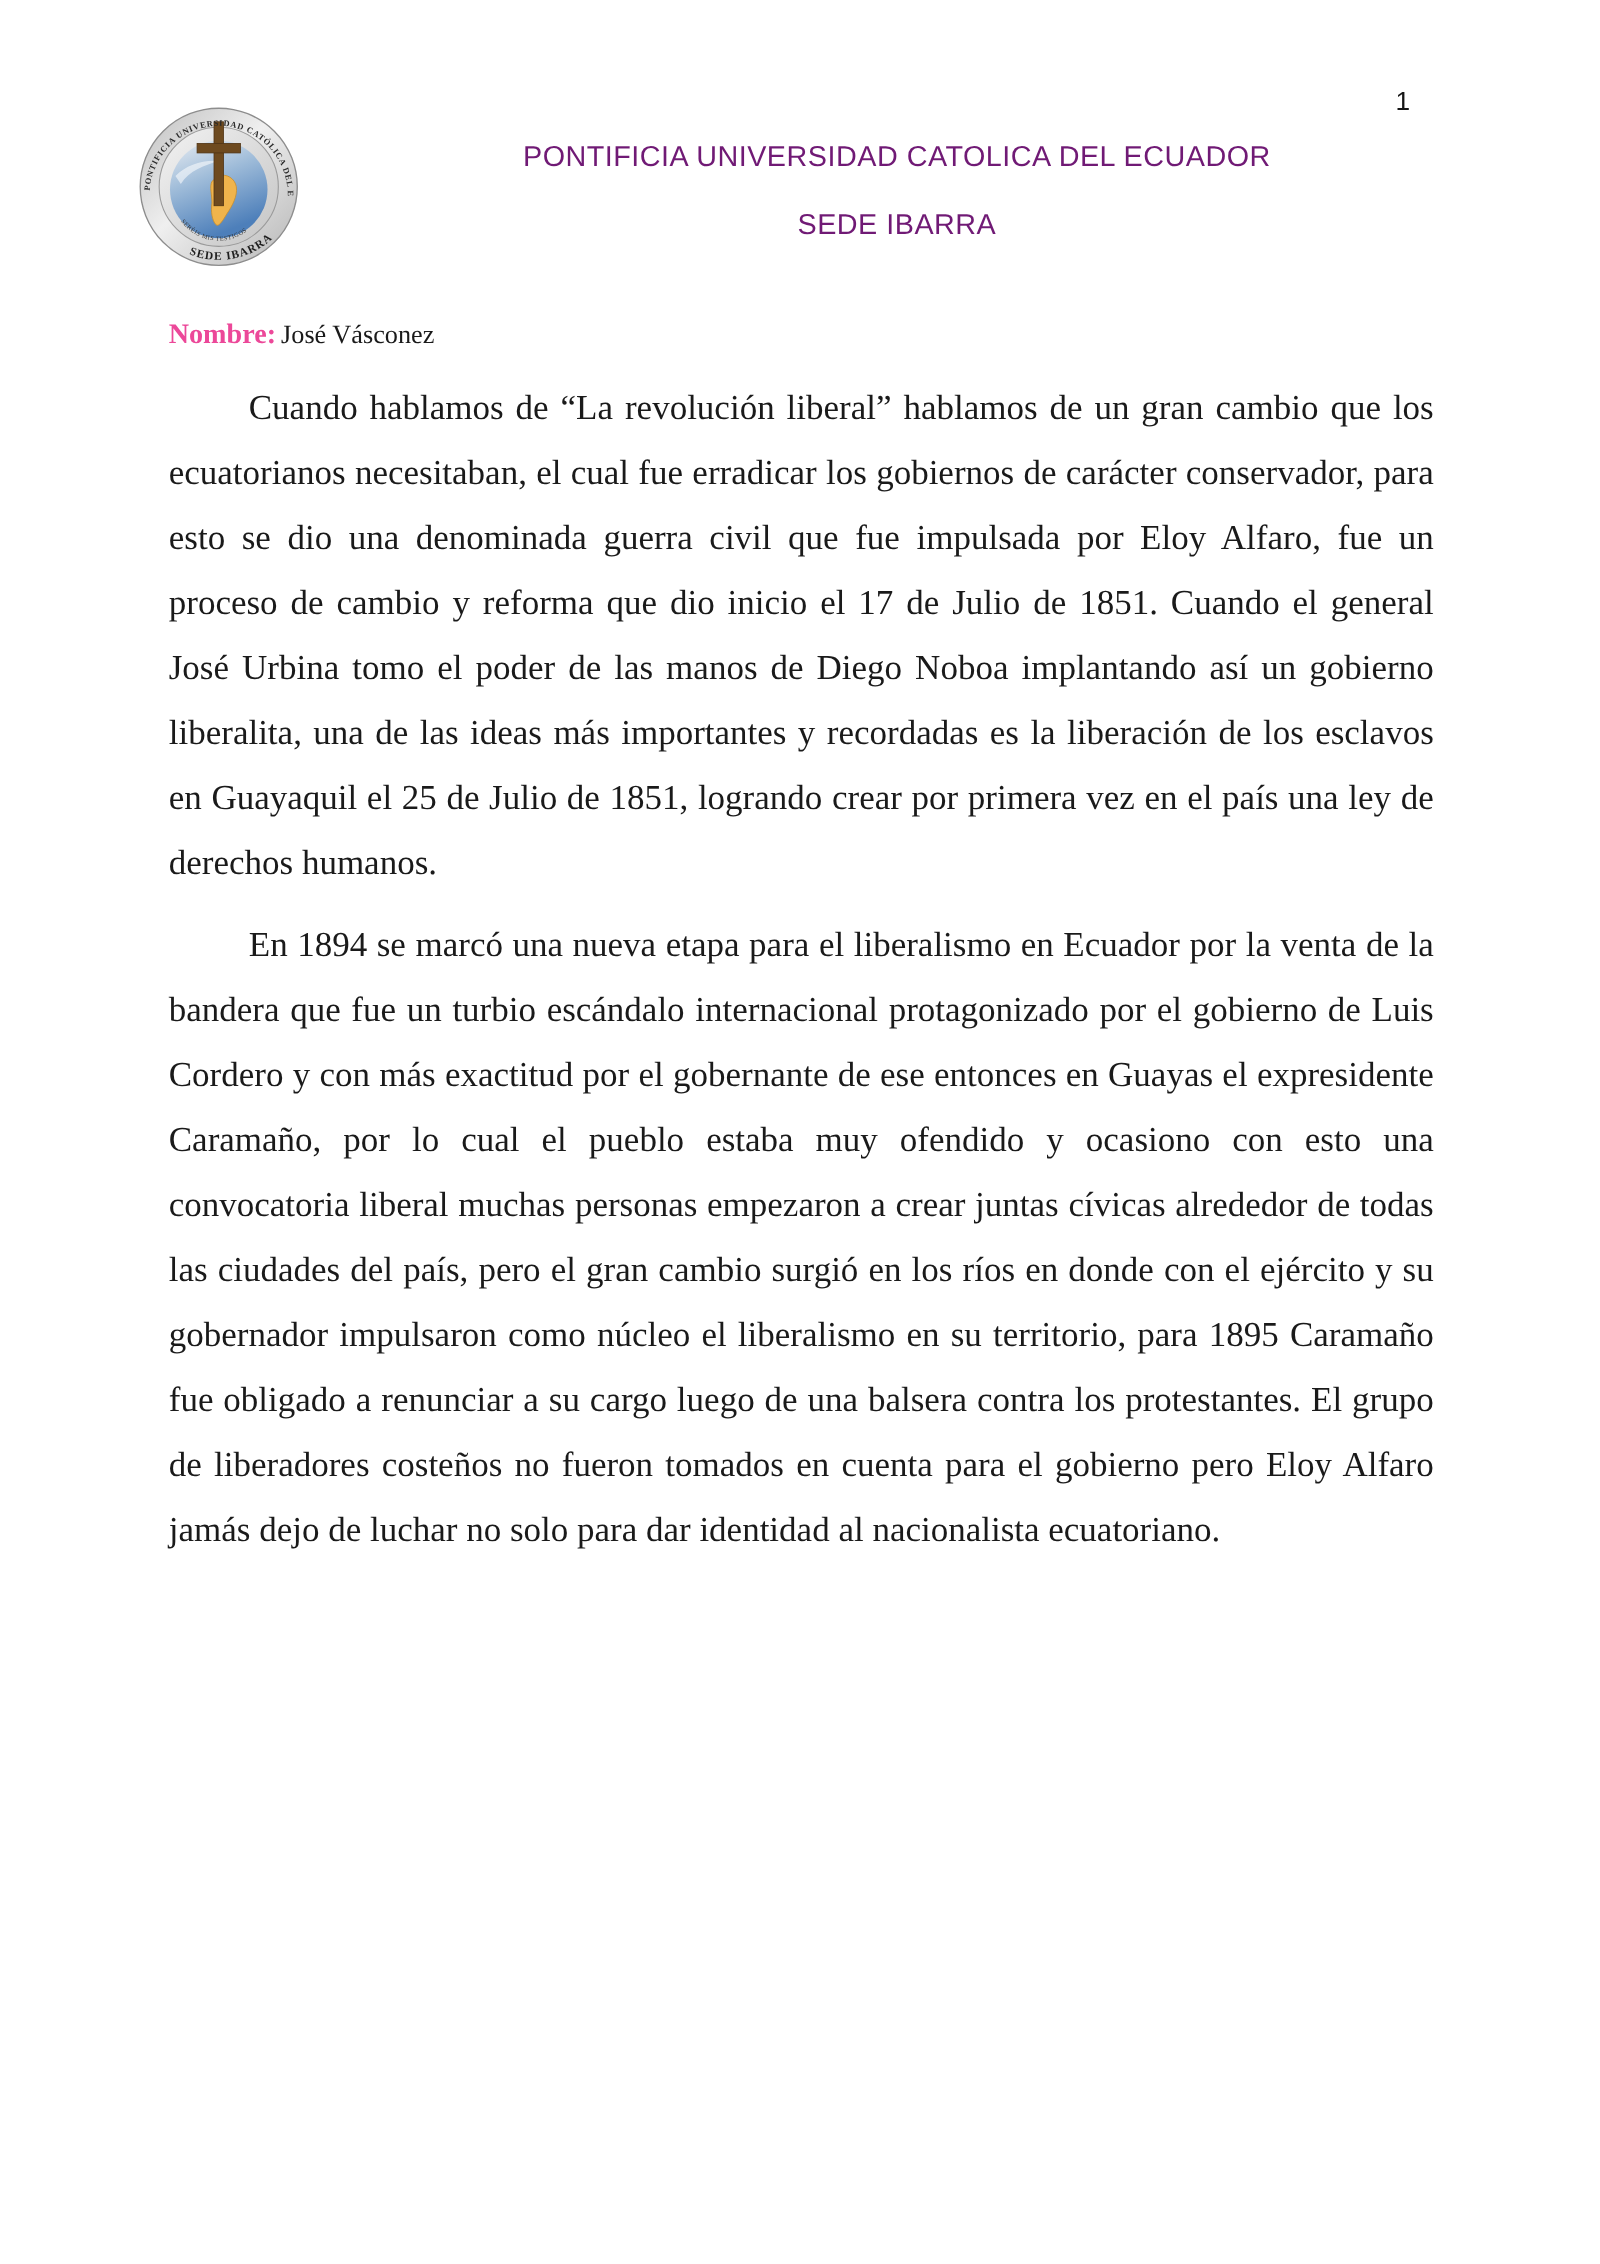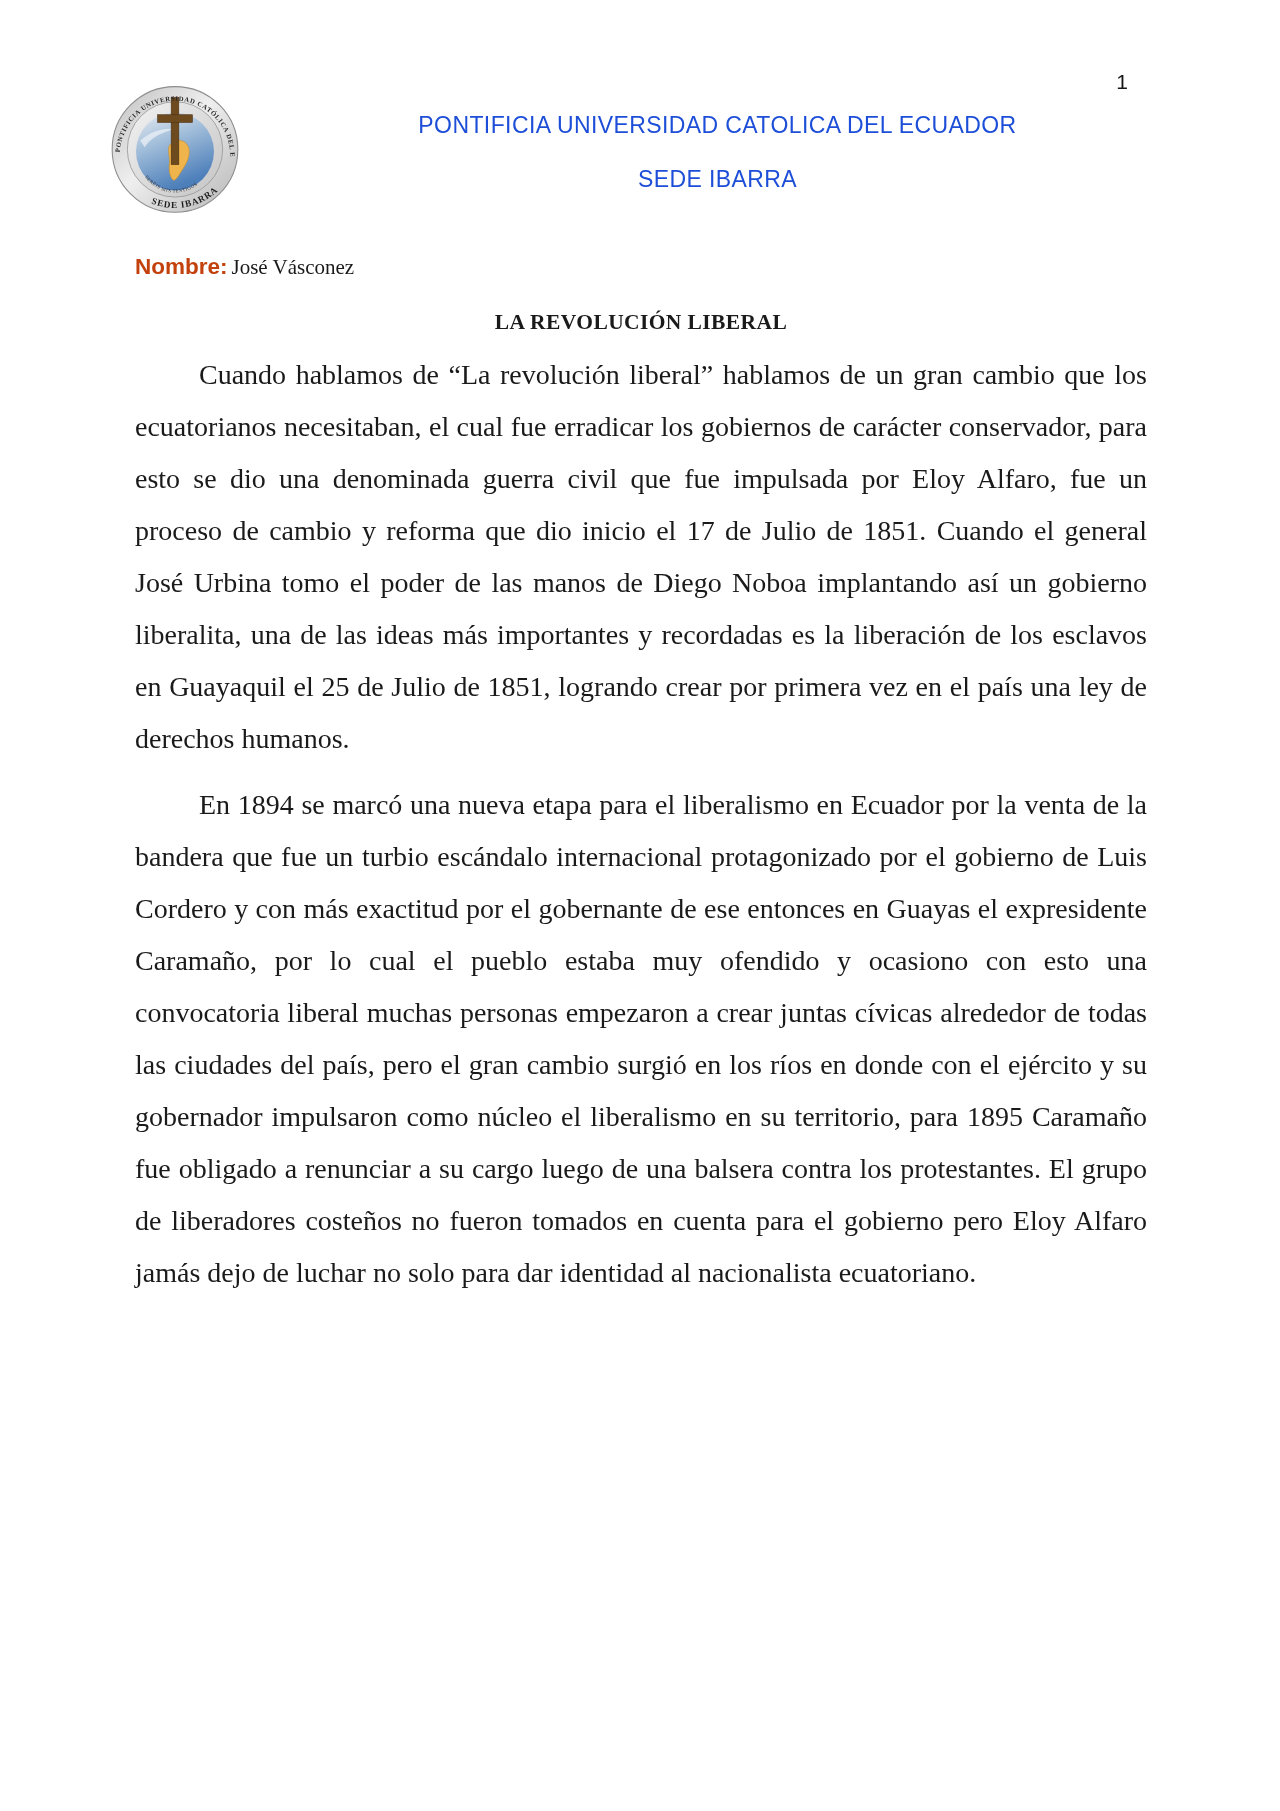--- a/index.html
+++ b/index.html
@@ -18,31 +18,31 @@
     font-size: 21px; color: #151515;
   }
   .logo {
     position: absolute; top: 84px; left: 110px;
     width: 130px; height: 146px;
   }
   .header-titles {
     position: absolute; top: 112px; left: 250px; right: 95px;
     text-align: center;
     font-family: "Liberation Sans", sans-serif;
-    font-size: 23px; color: #1d4ed8; letter-spacing: 0.4px;
+    font-size: 23px; color: #701a75; letter-spacing: 0.4px;
   }
   .header-titles .campus { margin-top: 27px; }
   main {
     position: absolute; top: 254px; left: 135px;
     width: 1012px;
   }
   .field { margin: 0 0 21px 0; }
   .field .label {
-    font-family: Liberation Sans, sans-serif;
-    font-weight: 700; font-size: 22.5px; color: #c2410c;
+    font-family: Liberation Serif, serif;
+    font-weight: 700; font-size: 22.5px; color: #ec4899;
   }
   .field .value { font-size: 21px; }
   .essay-title {
     text-align: center;
     font-size: 21.5px; font-weight: 700;
     letter-spacing: 0.4px;
     margin: 30px 0 0 0;
     font-family: "Liberation Serif", serif;
   }
   .body-text {
@@ -119,19 +119,18 @@
       <div class="campus">SEDE IBARRA</div>
     </div>
   </header>
 
   <main>
     <p class="field">
       <span class="label">Nombre:</span>
       <span class="value">José Vásconez</span>
     </p>
 
-    <h1 class="essay-title">LA REVOLUCIÓN LIBERAL</h1>
 
     <p class="body-text">Cuando hablamos de “La revolución liberal” hablamos de un gran cambio que los ecuatorianos necesitaban, el cual fue erradicar los gobiernos de carácter conservador, para esto se dio una denominada guerra civil que fue impulsada por Eloy Alfaro, fue un proceso de cambio y reforma que dio inicio el 17 de Julio de 1851. Cuando el general José Urbina tomo el poder de las manos de Diego Noboa implantando así un gobierno liberalita, una de las ideas más importantes y recordadas es la liberación de los esclavos en Guayaquil el 25 de Julio de 1851, logrando crear por primera vez en el país una ley de derechos humanos.</p>
     <p class="body-text">En 1894 se marcó una nueva etapa para el liberalismo en Ecuador por la venta de la bandera que fue un turbio escándalo internacional protagonizado por el gobierno de Luis Cordero y con más exactitud por el gobernante de ese entonces en Guayas el expresidente Caramaño, por lo cual el pueblo estaba muy ofendido y ocasiono con esto una convocatoria liberal muchas personas empezaron a crear juntas cívicas alrededor de todas las ciudades del país, pero el gran cambio surgió en los ríos en donde con el ejército y su gobernador impulsaron como núcleo el liberalismo en su territorio, para 1895 Caramaño fue obligado a renunciar a su cargo luego de una balsera contra los protestantes. El grupo de liberadores costeños no fueron tomados en cuenta para el gobierno pero Eloy Alfaro jamás dejo de luchar no solo para dar identidad al nacionalista ecuatoriano.</p>
   </main>
 
 </div>
 
 </body></html>

